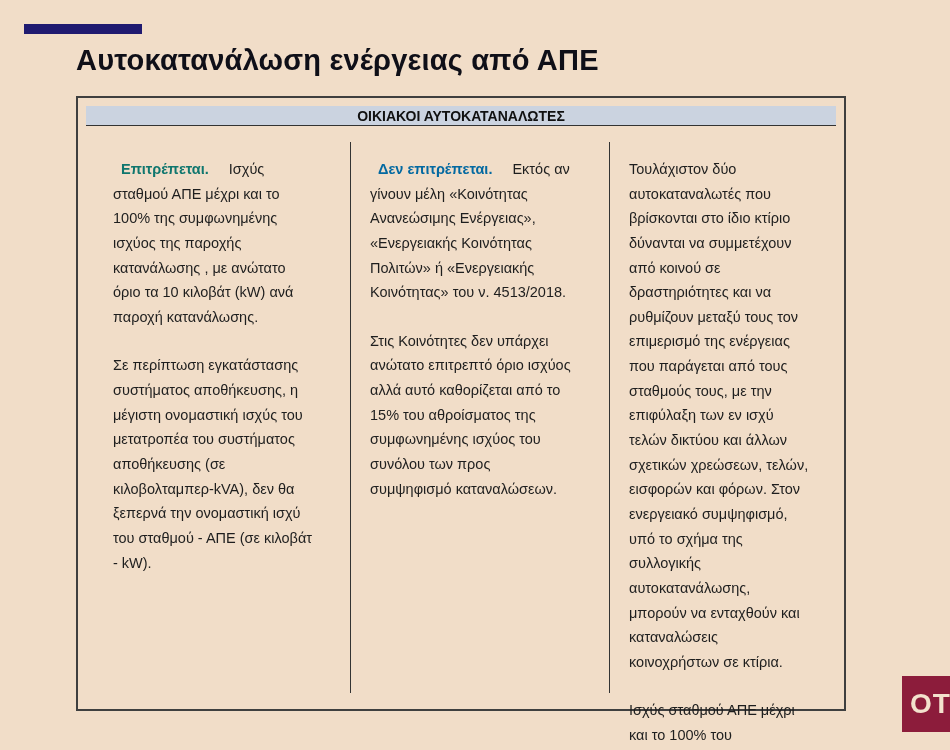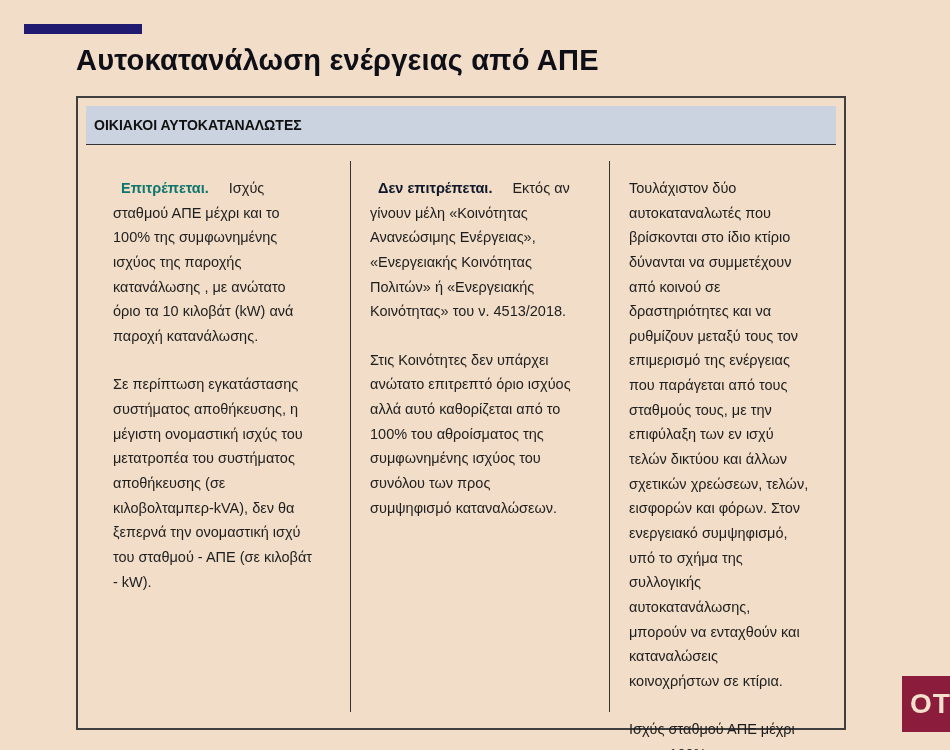--- a/index.html
+++ b/index.html
@@ -26,26 +26,26 @@
     letter-spacing: 0.2px;
   }
   .tbl {
     position: absolute;
     left: 52px; top: 72px;
     width: 770px;
     border: 2px solid #3f3f3f;
     background: #f1ddc8;
   }
   .tbl-merged-header {
-    height: 39px;
+    height: 20px;
     background: #cbd3e0;
     border-bottom: 1px solid #333;
     display: flex;
     align-items: center;
-    justify-content: space-between;
+    justify-content: center;
     gap: 46px;
     font-size: 14px;
     font-weight: 700;
     color: #101010;
   }
   .tbl-subheaders, .tbl-body {
     display: grid;
     grid-template-columns: 256px 259px 1fr;
   }
   .tbl-subheaders .cell {
@@ -63,21 +63,21 @@
     background: #f1ddc8;
     height: 551px;
     padding: 7px 10px 8px 11px;
     font-size: 14.5px;
     line-height: 1.7;
     color: #1e1e1e;
   }
   .tbl-body p { margin-bottom: 24px; }
   .tbl-body p:last-child { margin-bottom: 0; }
   .verdict-blue { color: #0f766e; font-weight: 700; }
-  .verdict-red  { color: #0f172a; font-weight: 700; }
+  .verdict-red  { color: #0369a1; font-weight: 700; }
   .ot-logo {
     position: absolute;
     left: 878px; top: 652px;
     width: 57px; height: 56px;
     background: #8c1c3b;
     display: flex;
     align-items: center;
     justify-content: center;
     color: #f3e1cd;
     font-size: 28px;
@@ -99,21 +99,21 @@
   </div>
 
 
   <div class="tbl-body">
     <div class="cell">
       <p><span class="verdict-blue">Επιτρέπεται.</span><span> Ισχύς σταθμού ΑΠΕ μέχρι και το 100% της συμφωνημένης ισχύος της παροχής κατανάλωσης , με ανώτατο όριο τα 10 κιλοβάτ (kW) ανά παροχή κατανάλωσης.</span></p>
       <p>Σε περίπτωση εγκατάστασης συστήματος αποθήκευσης, η μέγιστη ονομαστική ισχύς του μετατροπέα του συστήματος αποθήκευσης (σε κιλοβολταμπερ-kVA), δεν θα ξεπερνά την ονομαστική ισχύ του σταθμού - ΑΠΕ (σε κιλοβάτ - kW).</p>
     </div>
     <div class="cell">
       <p><span class="verdict-red">Δεν επιτρέπεται.</span><span> Εκτός αν γίνουν μέλη «Κοινότητας Ανανεώσιμης Ενέργειας», «Ενεργειακής Κοινότητας Πολιτών» ή «Ενεργειακής Κοινότητας» του ν. 4513/2018.</span></p>
-      <p>Στις Κοινότητες δεν υπάρχει ανώτατο επιτρεπτό όριο ισχύος αλλά αυτό καθορίζεται από το 100% του αθροίσματος της συμφωνημένης ισχύος του συνόλου των προς συμψηφισμό καταναλώσεων.</p>
+      <p>Στις Κοινότητες δεν υπάρχει ανώτατο επιτρεπτό όριο ισχύος αλλά αυτό καθορίζεται από το 15% του αθροίσματος της συμφωνημένης ισχύος του συνόλου των προς συμψηφισμό καταναλώσεων.</p>
     </div>
     <div class="cell">
       <p>Τουλάχιστον δύο αυτοκαταναλωτές που βρίσκονται στο ίδιο κτίριο δύνανται να συμμετέχουν από κοινού σε δραστηριότητες και να ρυθμίζουν μεταξύ τους τον επιμερισμό της ενέργειας που παράγεται από τους σταθμούς τους, με την επιφύλαξη των εν ισχύ τελών δικτύου και άλλων σχετικών χρεώσεων, τελών, εισφορών και φόρων. Στον ενεργειακό συμψηφισμό, υπό το σχήμα της συλλογικής αυτοκατανάλωσης, μπορούν να ενταχθούν και καταναλώσεις κοινοχρήστων σε κτίρια.</p>
       <p>Ισχύς σταθμού ΑΠΕ μέχρι και το 100% του αθροίσματος της συμφωνημένης ισχύος του συνόλου των προς συμψηφισμό καταναλώσεων , με ανώτατο όριο τα 10 kW ανά παροχή οικιακής κατανάλωσης.</p>
     </div>
   </div>
 
 </div>
 
 <div class="ot-logo">

